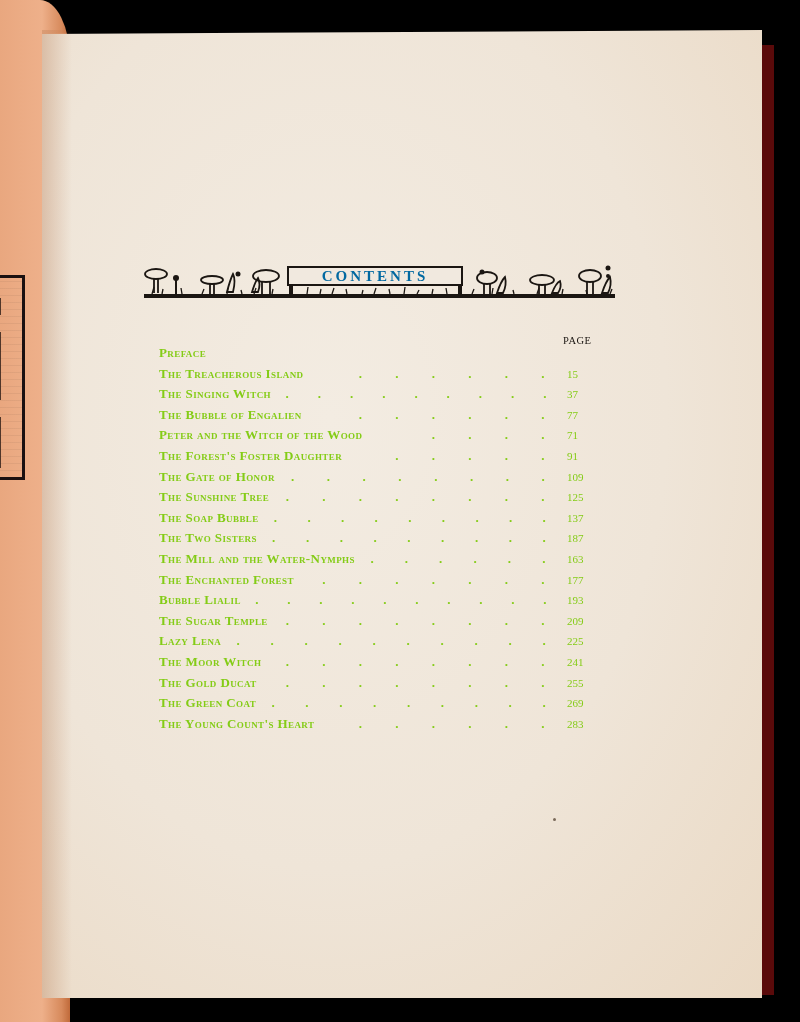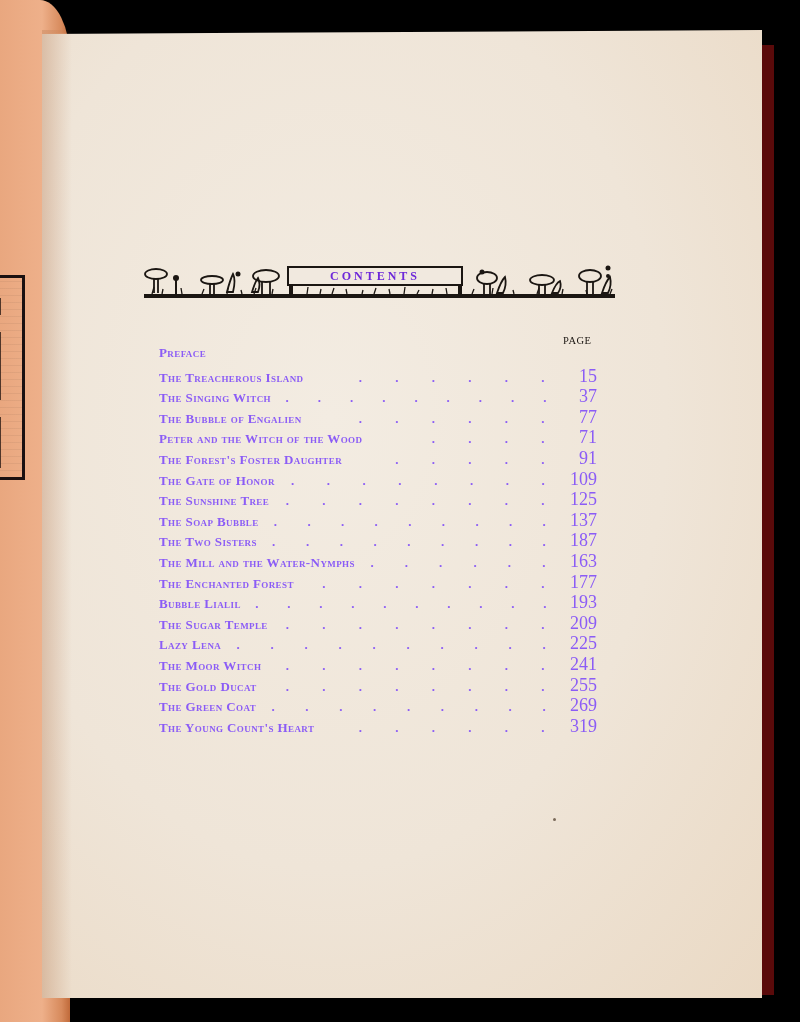--- a/index.html
+++ b/index.html
@@ -38,41 +38,41 @@
     .banner {
       position: absolute; left: 142px; top: 262px; width: 475px; height: 42px;
     }
     .banner svg { position: absolute; left: 0; top: 0; }
     .banner-box {
       position: absolute; left: 145px; top: 4px; width: 176px; height: 20px;
       border: 2px solid #1b1612; background: #f1e9df; box-sizing: border-box;
       display: flex; align-items: center; justify-content: center;
     }
     .banner-title {
-      font-size: 12px; font-weight: bold; letter-spacing: 3px; color: #6d28d9; text-align: right;
+      font-size: 15px; font-weight: bold; letter-spacing: 3px; color: #0369a1; text-align: right;
     }
     .page-header {
       position: absolute; left: 563px; top: 335px; font-size: 10.5px; font-weight: normal;
       letter-spacing: 0.5px; color: #1b1612;
     }
     .toc {
       position: absolute; left: 159px; top: 345px; width: 438px;
       list-style: none; margin: 0; padding: 0;
     }
     .toc-row {
       height: 20.6px; display: flex; align-items: baseline; position: relative;
-      color: #8b5cf6; font-size: 13px; font-weight: bold; white-space: nowrap;
+      color: #84cc16; font-size: 13px; font-weight: bold; white-space: nowrap;
     }
     .toc-title { font-variant: small-caps; letter-spacing: 0.4px; background: transparent; }
     .dots {
       flex: 1; display: flex; justify-content: flex-end; gap: 0; padding-right: 6px;
       font-weight: bold; overflow: hidden;
     }
     .dots span { width: 36.5px; text-align: center; display: inline-block; }
-    .toc-num { width: 30px; text-align: right; font-weight: normal; font-size: 18px; }
+    .toc-num { width: 30px; font-weight: normal; font-size: 11px; }
     .speck { position: absolute; left: 553px; top: 818px; width: 3px; height: 3px; background: #7a6a5a; border-radius: 50%; }
   </style>
 </head>
 <body>
 
 <div class="left-page">
   <div class="left-illustration">
     <div class="fig"></div>
   </div>
 </div>
@@ -370,17 +370,17 @@
     <li class="toc-row">
       <span class="toc-title">The Young Count's Heart</span>
       <span class="dots">
         <span>.</span>
         <span>.</span>
         <span>.</span>
         <span>.</span>
         <span>.</span>
         <span>.</span>
       </span>
-      <span class="toc-num">319</span>
+      <span class="toc-num">283</span>
     </li>
   </ul>
 
 <div class="speck"></div>
 
 </body></html>

